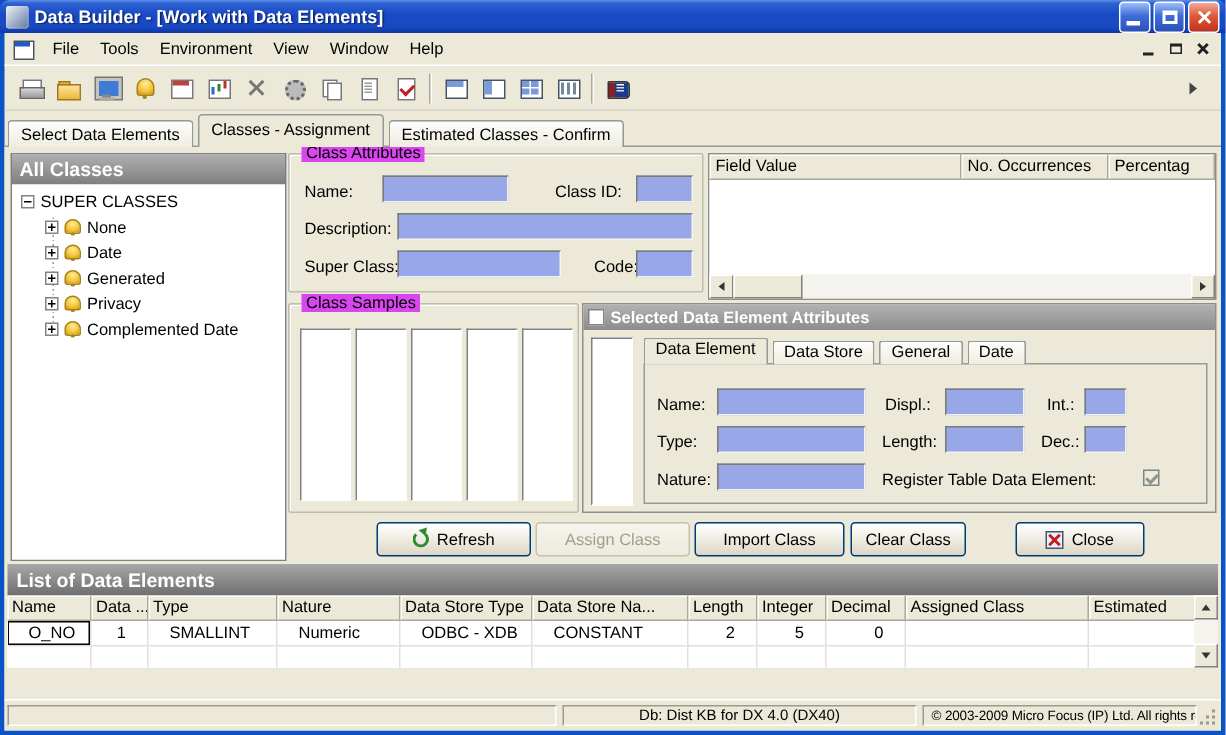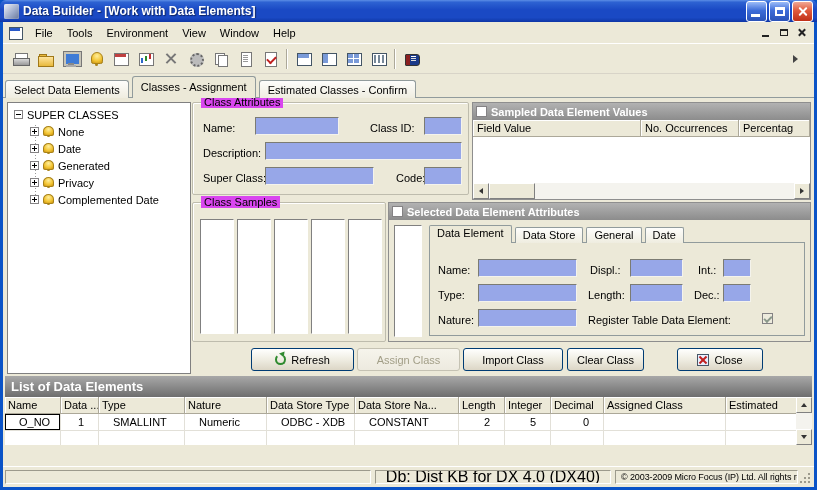--- a/index.html
+++ b/index.html
@@ -144,21 +144,21 @@
   .grow{display:flex;height:17px}
   .gc{border-right:1px solid #E2E0D8;border-bottom:1px solid #E2E0D8;padding:0 14px;line-height:16px;white-space:nowrap;overflow:hidden;flex:none}
   .gc.num{text-align:right}
   .gc.focus{box-shadow:inset 0 0 0 1px #000}
   .c0{width:56px}.c1{width:38px}.c2{width:86px}.c3{width:82px}.c4{width:88px}.c5{width:104px}.c6{width:46px}.c7{width:46px}.c8{width:53px}.c9{width:122px}.c10{width:78px}
   .vscroll{position:absolute;right:0;top:0;bottom:0;width:16px;background:#F4F3EE;display:flex;flex-direction:column}
   .vs-track{flex:1}
 
   
   .statusbar{position:absolute;left:0;right:0;bottom:0;height:21px;background:#ECE9D8;border-top:1px solid #FFF}
-  .spanel{position:absolute;top:3px;bottom:3px;border:1px solid;border-color:#9C9A8C #FFF #FFF #9C9A8C;padding:0 5px;font-size:16px;white-space:nowrap;overflow:hidden;display:flex;align-items:center}
+  .spanel{position:absolute;top:3px;bottom:3px;border:1px solid;border-color:#9C9A8C #FFF #FFF #9C9A8C;padding:0 5px;font-size:10px;white-space:nowrap;overflow:hidden;display:flex;align-items:center}
   .sp1{left:2px;width:366px}
   .sp2{left:372px;width:236px;justify-content:center}
   .sp3{left:612px;right:16px;font-size:9px;letter-spacing:-0.1px}
   .grip{position:absolute;right:2px;bottom:2px;width:13px;height:13px}
   .grip::before{content:"";position:absolute;left:0;top:0;width:2px;height:2px;background:transparent;
     box-shadow:9px 1px 0 #9C9A8C,9px 5px 0 #9C9A8C,9px 9px 0 #9C9A8C,5px 5px 0 #9C9A8C,5px 9px 0 #9C9A8C,1px 9px 0 #9C9A8C}
 </style>
 </head>
 <body>
 
@@ -262,20 +262,21 @@
 
     <div class="tabstrip">
       <span class="tab">Select Data Elements</span>
       <span class="tab active">Classes - Assignment</span>
       <span class="tab">Estimated Classes - Confirm</span>
     </div>
 
     <div class="main">
 
       <div class="ac-panel">
+        <div class="big-hdr">All Classes</div>
         <div class="tree">
           <i class="tree-vline"></i>
           <div class="trow">
             <span class="expbox"></span>
             <span class="tlabel">SUPER CLASSES</span>
           </div>
           <div class="trow child">
             <span class="expbox plus"></span>
             <span class="bell"></span>
             <span class="tlabel">None</span>
@@ -311,24 +312,20 @@
         <input class="field" style="left: 231px; top: 14px; width: 38px;">
         <span class="flabel" style="left:10px;top:41px">Description:</span>
         <input class="field" style="left: 72px; top: 39px; width: 197px;">
         <span class="flabel" style="left:10px;top:66px">Super Class:</span>
         <input class="field" style="left: 72px; top: 64px; width: 109px;">
         <span class="flabel" style="left:203px;top:66px">Code:</span>
         <input class="field" style="left: 231px; top: 64px; width: 38px;">
       </div>
 
       <div class="sub-panel" style="left:469px;top:4px;width:339px;height:98px">
-        <div class="phdr">
-          <span class="cb"></span>
-          <span>Sampled Data Element Values</span>
-        </div>
         <div class="scols">
           <span class="sch sc0">Field Value</span>
           <span class="sch sc1">No. Occurrences</span>
           <span class="sch sc2">Percentag</span>
         </div>
         <div class="sbody"></div>
         <div class="hscroll">
           <span class="sbtn">
               <i class="a-l"></i>
             </span>

